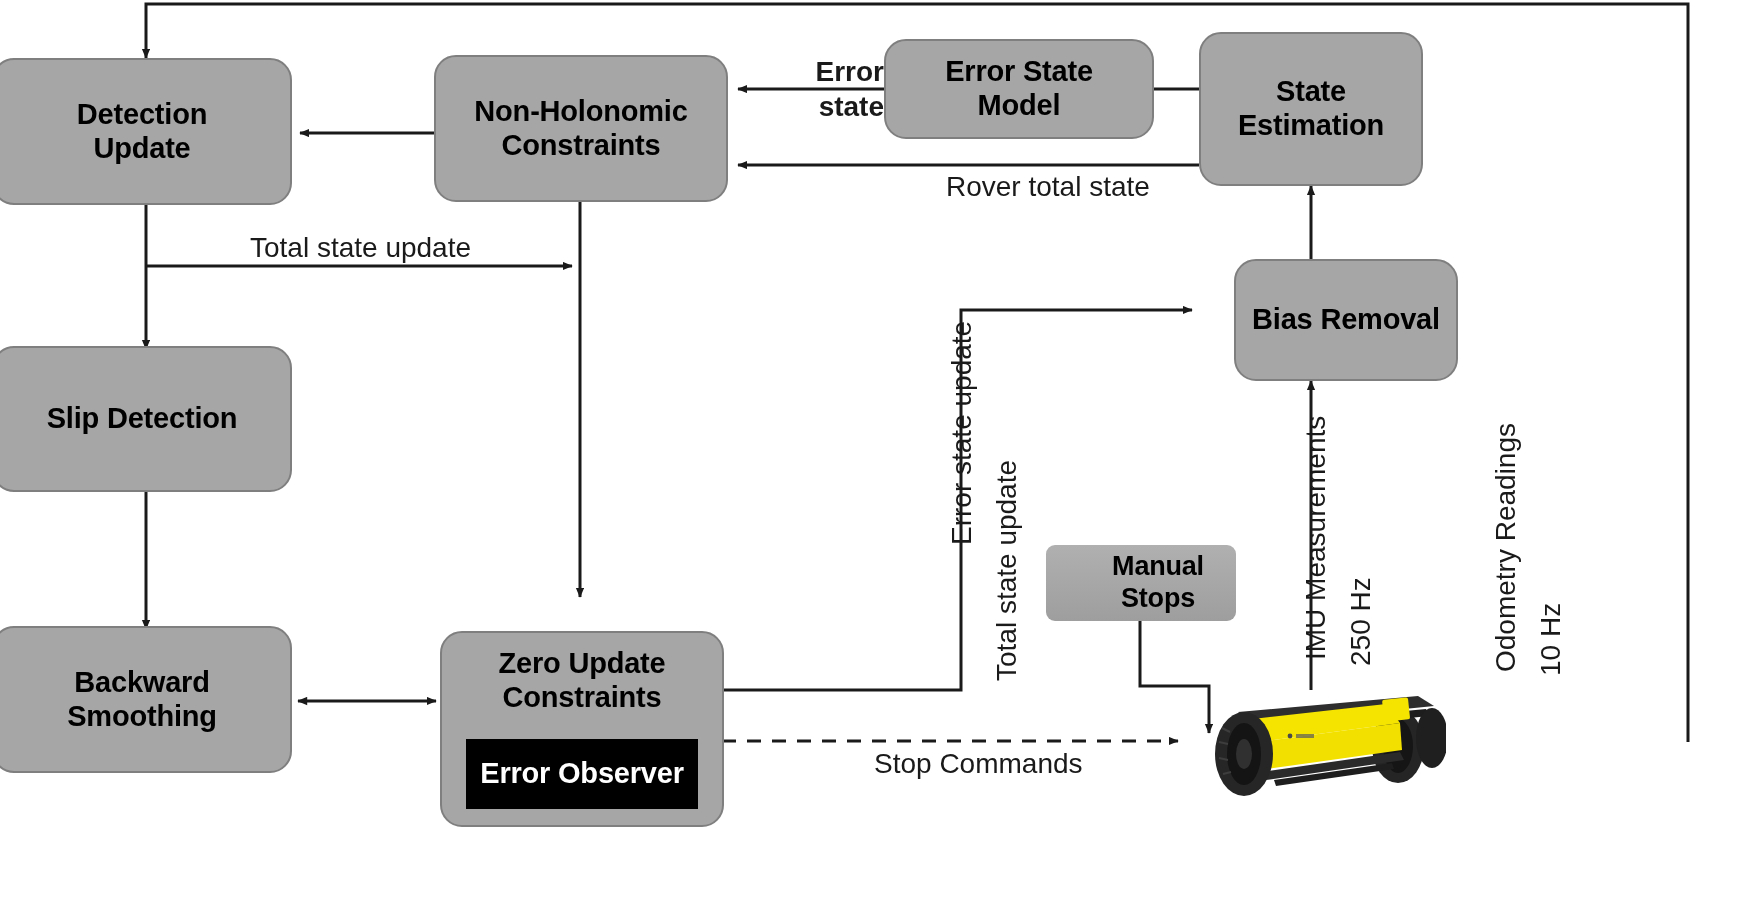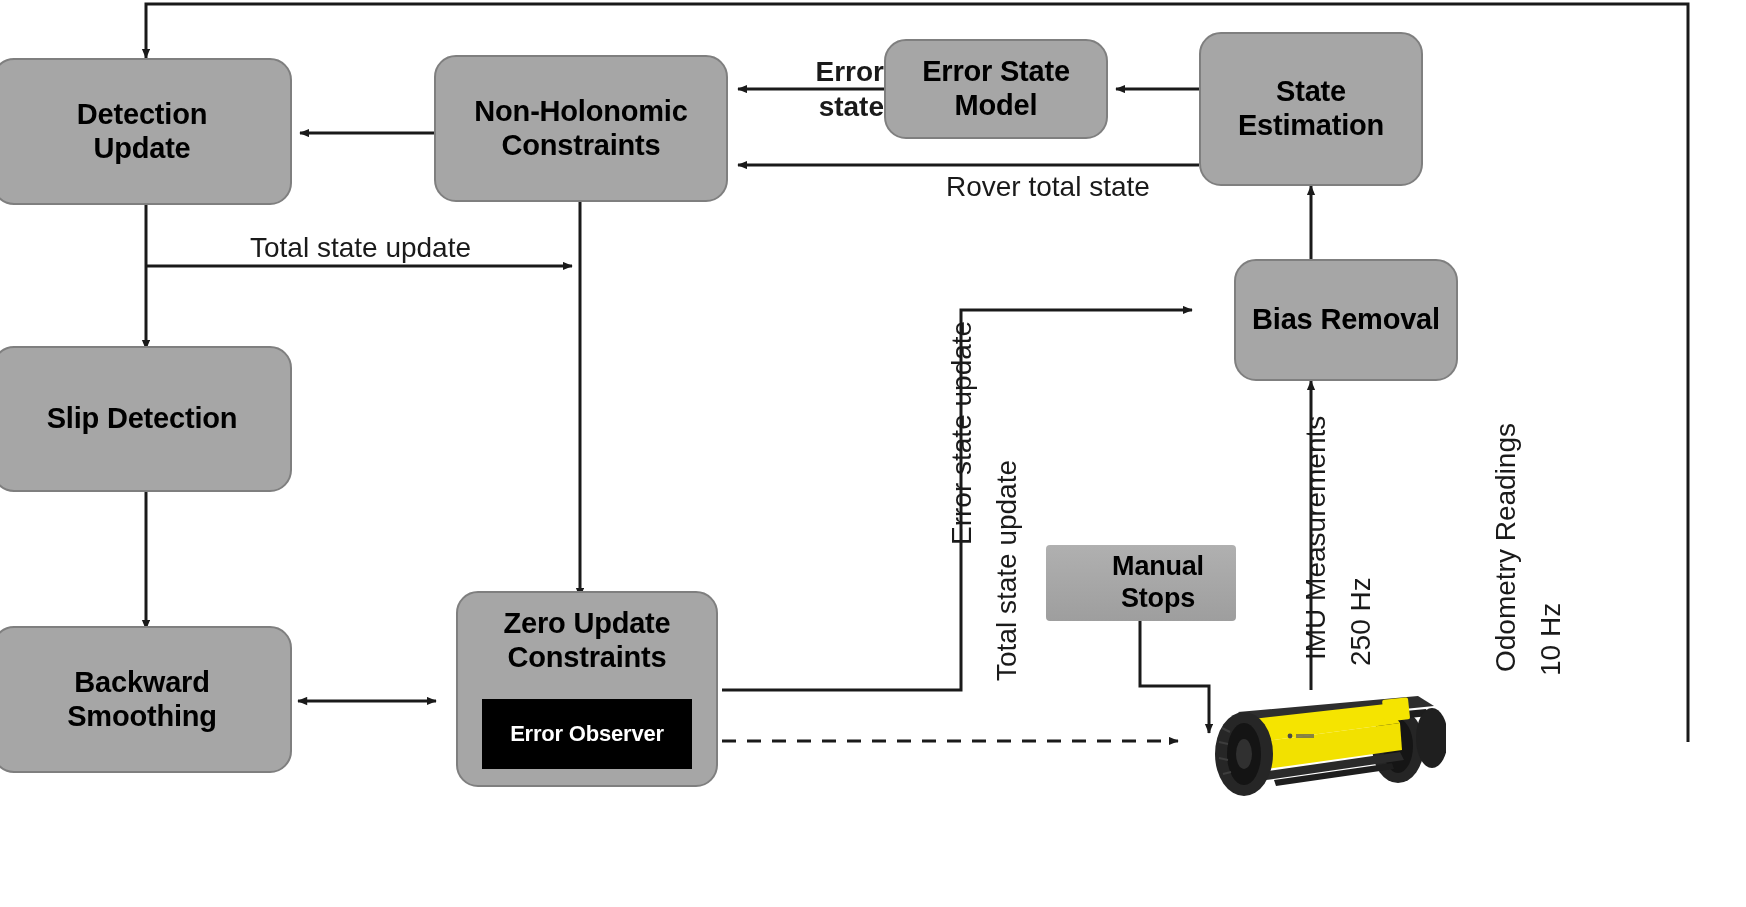--- a/index.html
+++ b/index.html
@@ -31,21 +31,21 @@
     align-items: center;
     justify-content: center;
     text-align: center;
     font-weight: bold;
     color: #000000;
     line-height: 1.17;
     font-size: 29px;
     letter-spacing: -0.2px;
   }
   .node.square {
-    border-radius: 4px;
+    border-radius: 9px;
     border: none;
     background: linear-gradient(to bottom, #b0b0b0, #9e9e9e);
     padding-left: 34px;
   }
   .node .txt { display: block; padding: 0 6px; }
   .node.with-sub {
     display: block;
     padding: 0;
   }
   .node .heading {
@@ -57,21 +57,21 @@
   }
   .sub-black {
     position: absolute;
     left: 22px;
     right: 22px;
     bottom: 22px;
     height: 72px;
     background: #000000;
     color: #ffffff;
     font-weight: bold;
-    font-size: 22px;
+    font-size: 29px;
     display: flex;
     align-items: center;
     justify-content: center;
     letter-spacing: -0.2px;
   }
   .lbl {
     position: absolute;
     font-size: 28px;
     color: #1a1a1a;
     font-weight: normal;
@@ -151,21 +151,21 @@
     </span>
   </div>
 
   <div class="node" style="left:434px; top:55px; width:294px; height:147px;">
     <span class="txt">
       <span>Non-Holonomic</span><br>
       <span>Constraints</span>
     </span>
   </div>
 
-  <div class="node" style="left:884px; top:39px; width:224px; height:100px;">
+  <div class="node" style="left:884px; top:39px; width:270px; height:100px;">
     <span class="txt">
       <span>Error State</span><br>
       <span>Model</span>
     </span>
   </div>
 
   <div class="node" style="left:1199px; top:32px; width:224px; height:154px;">
     <span class="txt">
       <span>State</span><br>
       <span>Estimation</span>
@@ -180,21 +180,21 @@
     <span class="txt">Slip Detection</span>
   </div>
 
   <div class="node" style="left:-8px; top:626px; width:300px; height:147px;">
     <span class="txt">
       <span>Backward</span><br>
       <span>Smoothing</span>
     </span>
   </div>
 
-  <div class="node with-sub" style="left:440px; top:591px; width:262px; height:196px;margin-left:16px;">
+  <div class="node with-sub" style="left:440px; top:631px; width:284px; height:196px;">
     <span class="heading">
       <span>Zero Update</span><br>
       <span>Constraints</span>
     </span>
     <div class="sub-black" style="left:24px; right:24px; bottom:16px; height:70px;">
       <span>Error Observer</span>
     </div>
   </div>
 
   <div class="node square" style="left:1046px; top:545px; width:190px; height:76px; font-size:27px;">
@@ -253,14 +253,15 @@
   <div class="vlbl" style="left:991px; top:681px;">Total state update</div>
 
   <div class="vlbl" style="left:1300px; top:660px;">IMU Measurements</div>
 
   <div class="vlbl" style="left:1345px; top:666px;">250 Hz</div>
 
   <div class="vlbl" style="left:1490px; top:672px;">Odometry Readings</div>
 
   <div class="vlbl" style="left:1535px; top:676px;">10 Hz</div>
 
+  <div class="lbl" style="left:874px; top:747px;">Stop Commands</div>
 
 </div>
 
 </body></html>

